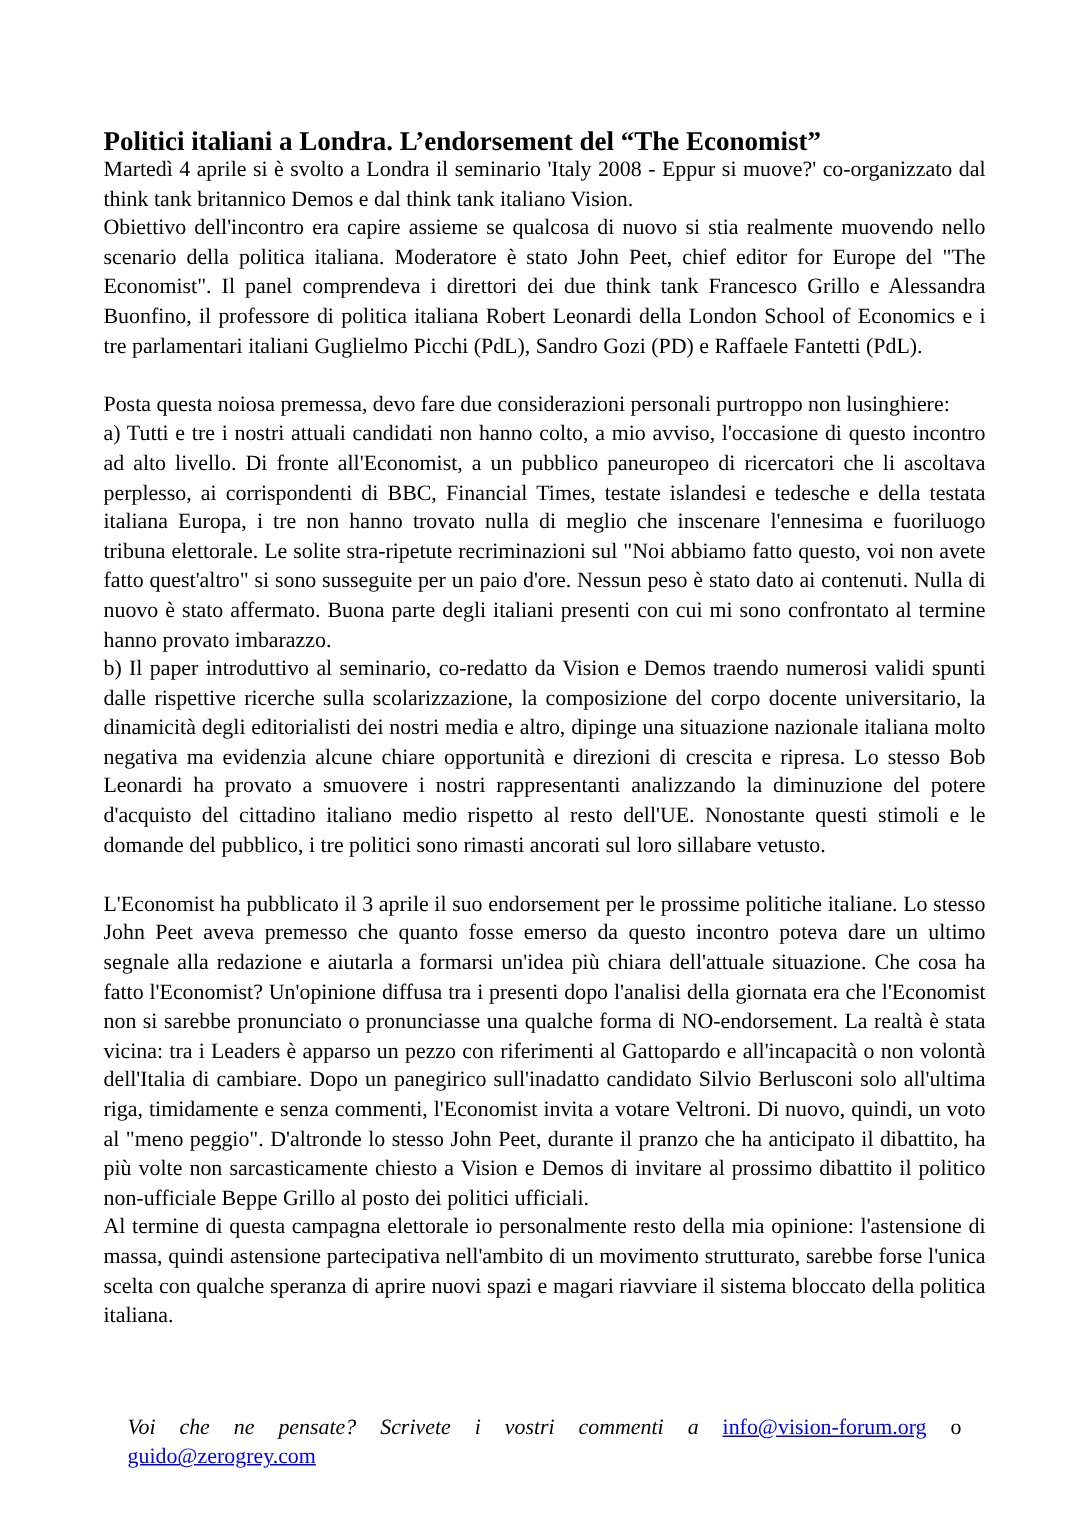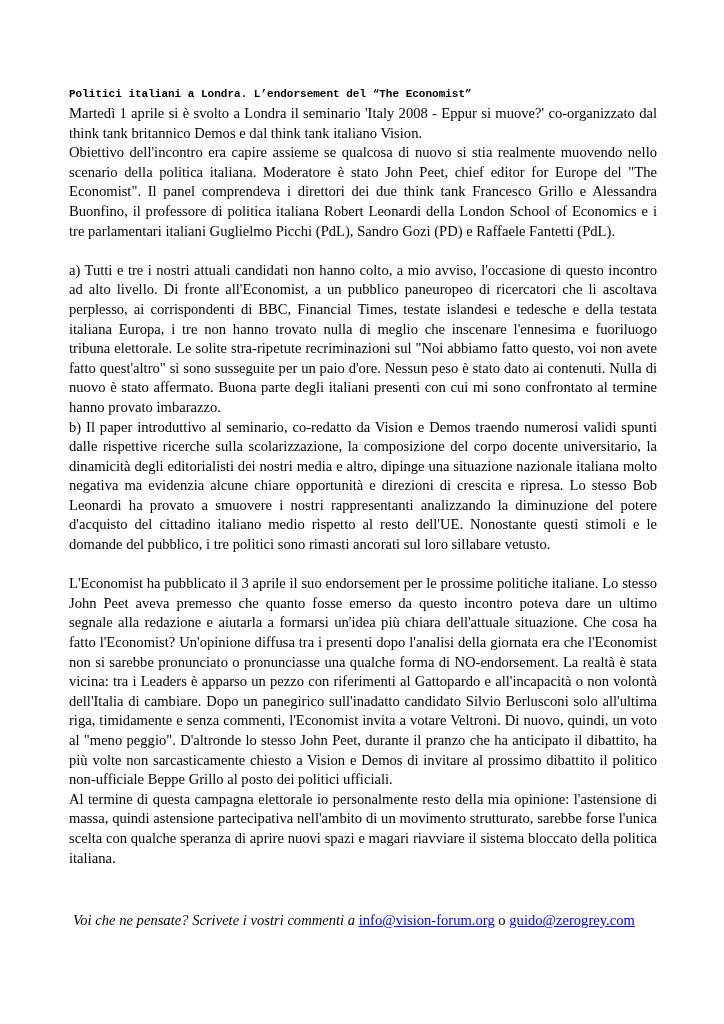--- a/index.html
+++ b/index.html
@@ -1,36 +1,37 @@
 <!DOCTYPE html>
 <html><head>
 <meta charset="utf-8">
 <style>
   html, body { margin:0; padding:0; background:#ffffff; }
   body { width:724px; height:1024px; position:relative; overflow:hidden;
          font-family:"Liberation Serif", "DejaVu Serif", serif; color:#000; }
   .page { position:absolute; left:69px; top:84px; width:588px; }
-  .title { font-weight:bold; font-size:11px; line-height:20px; margin:0;font-family:Liberation Mono, monospace; }
+  .title { font-weight:bold; font-size:18px; line-height:20px; margin:0; }
   .byline { font-style:italic; font-size:14.6px; line-height:19px; margin:0 0 17px 0; }
   p { margin:0; font-size:14.6px; line-height:19.6px; text-align:justify; }
   .gap { height:19.6px; }
   .gap2 { height:39px; }
-  .footer { font-style:italic; font-size:14.6px; line-height:19.6px; margin:4px; }
+  .footer { font-style:italic; font-size:14.6px; line-height:19.6px; margin:16px; }
   .footer a { color:#0000ee; text-decoration:underline; font-style:normal; }
   .footer .sep { font-style:normal; }
 </style>
 </head>
 <body>
 
 <div class="page">
   <h1 class="title">Politici italiani a Londra. L’endorsement del “The Economist”</h1>
 
-  <p>Martedì 1 aprile si è svolto a Londra il seminario 'Italy 2008 - Eppur si muove?' co-organizzato dal think tank britannico Demos e dal think tank italiano Vision.</p>
+  <p>Martedì 4 aprile si è svolto a Londra il seminario 'Italy 2008 - Eppur si muove?' co-organizzato dal think tank britannico Demos e dal think tank italiano Vision.</p>
   <p>Obiettivo dell'incontro era capire assieme se qualcosa di nuovo si stia realmente muovendo nello scenario della politica italiana. Moderatore è stato John Peet, chief editor for Europe del "The Economist". Il panel comprendeva i direttori dei due think tank Francesco Grillo e Alessandra Buonfino, il professore di politica italiana Robert Leonardi della London School of Economics e i tre parlamentari italiani Guglielmo Picchi (PdL), Sandro Gozi (PD) e Raffaele Fantetti (PdL).</p>
   <div class="gap"></div>
+  <p>Posta questa noiosa premessa, devo fare due considerazioni personali purtroppo non lusinghiere:</p>
   <p>a) Tutti e tre i nostri attuali candidati non hanno colto, a mio avviso, l'occasione di questo incontro ad alto livello. Di fronte all'Economist, a un pubblico paneuropeo di ricercatori che li ascoltava perplesso, ai corrispondenti di BBC, Financial Times, testate islandesi e tedesche e della testata italiana Europa, i tre non hanno trovato nulla di meglio che inscenare l'ennesima e fuoriluogo tribuna elettorale. Le solite stra-ripetute recriminazioni sul "Noi abbiamo fatto questo, voi non avete fatto quest'altro" si sono susseguite per un paio d'ore. Nessun peso è stato dato ai contenuti. Nulla di nuovo è stato affermato. Buona parte degli italiani presenti con cui mi sono confrontato al termine hanno provato imbarazzo.</p>
   <p>b) Il paper introduttivo al seminario, co-redatto da Vision e Demos traendo numerosi validi spunti dalle rispettive ricerche sulla scolarizzazione, la composizione del corpo docente universitario, la dinamicità degli editorialisti dei nostri media e altro, dipinge una situazione nazionale italiana molto negativa ma evidenzia alcune chiare opportunità e direzioni di crescita e ripresa. Lo stesso Bob Leonardi ha provato a smuovere i nostri rappresentanti analizzando la diminuzione del potere d'acquisto del cittadino italiano medio rispetto al resto dell'UE. Nonostante questi stimoli e le domande del pubblico, i tre politici sono rimasti ancorati sul loro sillabare vetusto.</p>
   <div class="gap"></div>
   <p>L'Economist ha pubblicato il 3 aprile il suo endorsement per le prossime politiche italiane. Lo stesso John Peet aveva premesso che quanto fosse emerso da questo incontro poteva dare un ultimo segnale alla redazione e aiutarla a formarsi un'idea più chiara dell'attuale situazione. Che cosa ha fatto l'Economist? Un'opinione diffusa tra i presenti dopo l'analisi della giornata era che l'Economist non si sarebbe pronunciato o pronunciasse una qualche forma di NO-endorsement. La realtà è stata vicina: tra i Leaders è apparso un pezzo con riferimenti al Gattopardo e all'incapacità o non volontà dell'Italia di cambiare. Dopo un panegirico sull'inadatto candidato Silvio Berlusconi solo all'ultima riga, timidamente e senza commenti, l'Economist invita a votare Veltroni. Di nuovo, quindi, un voto al "meno peggio". D'altronde lo stesso John Peet, durante il pranzo che ha anticipato il dibattito, ha più volte non sarcasticamente chiesto a Vision e Demos di invitare al prossimo dibattito il politico non-ufficiale Beppe Grillo al posto dei politici ufficiali.</p>
   <p>Al termine di questa campagna elettorale io personalmente resto della mia opinione: l'astensione di massa, quindi astensione partecipativa nell'ambito di un movimento strutturato, sarebbe forse l'unica scelta con qualche speranza di aprire nuovi spazi e magari riavviare il sistema bloccato della politica italiana.</p>
   <div class="gap2"></div>
 
   <p class="footer">
     <span>Voi che ne pensate? Scrivete i vostri commenti a </span><a href="#">info@vision-forum.org</a><span class="sep"> o </span><a href="#">guido@zerogrey.com</a>
   </p>

